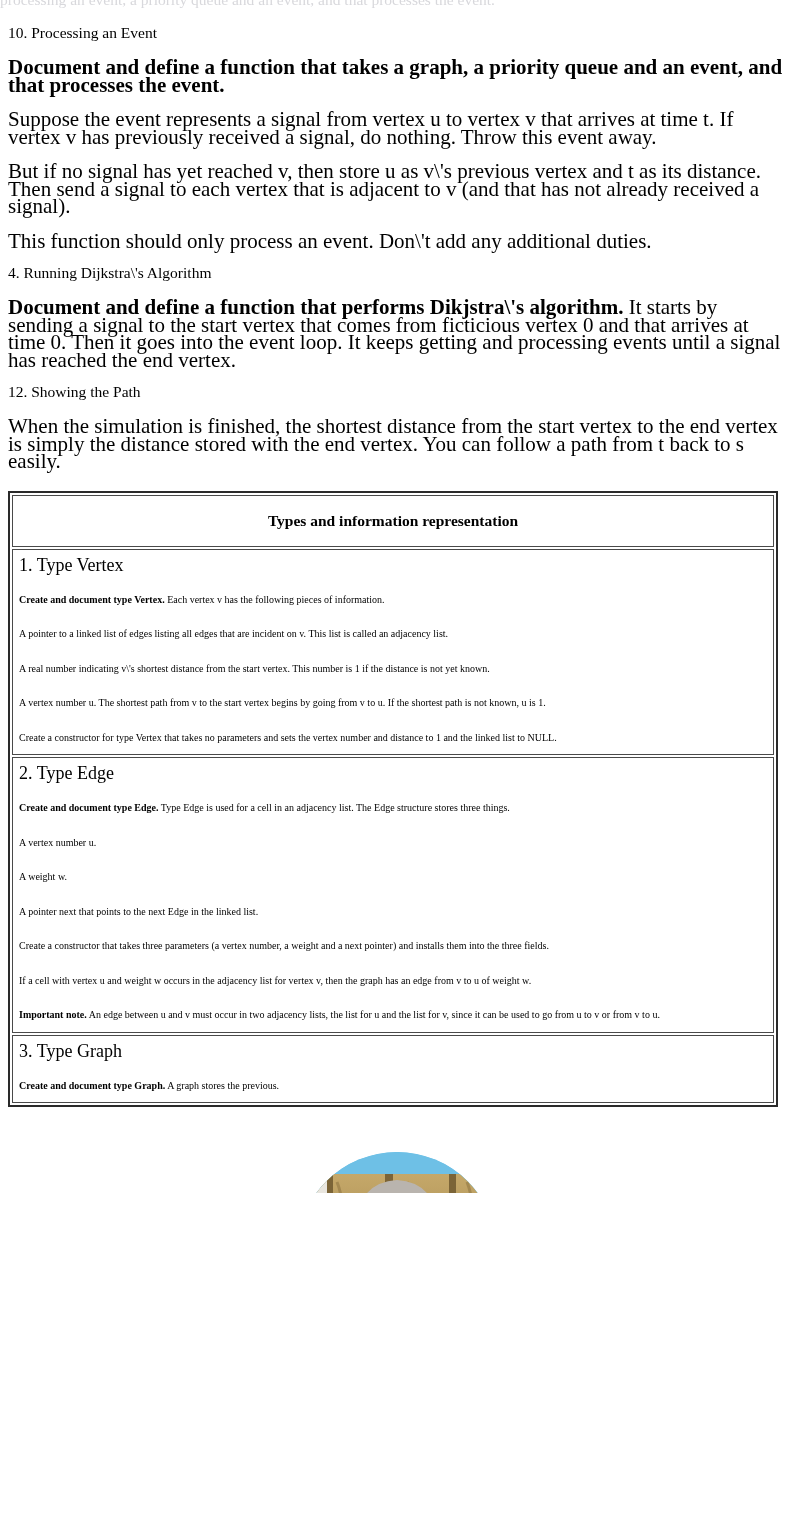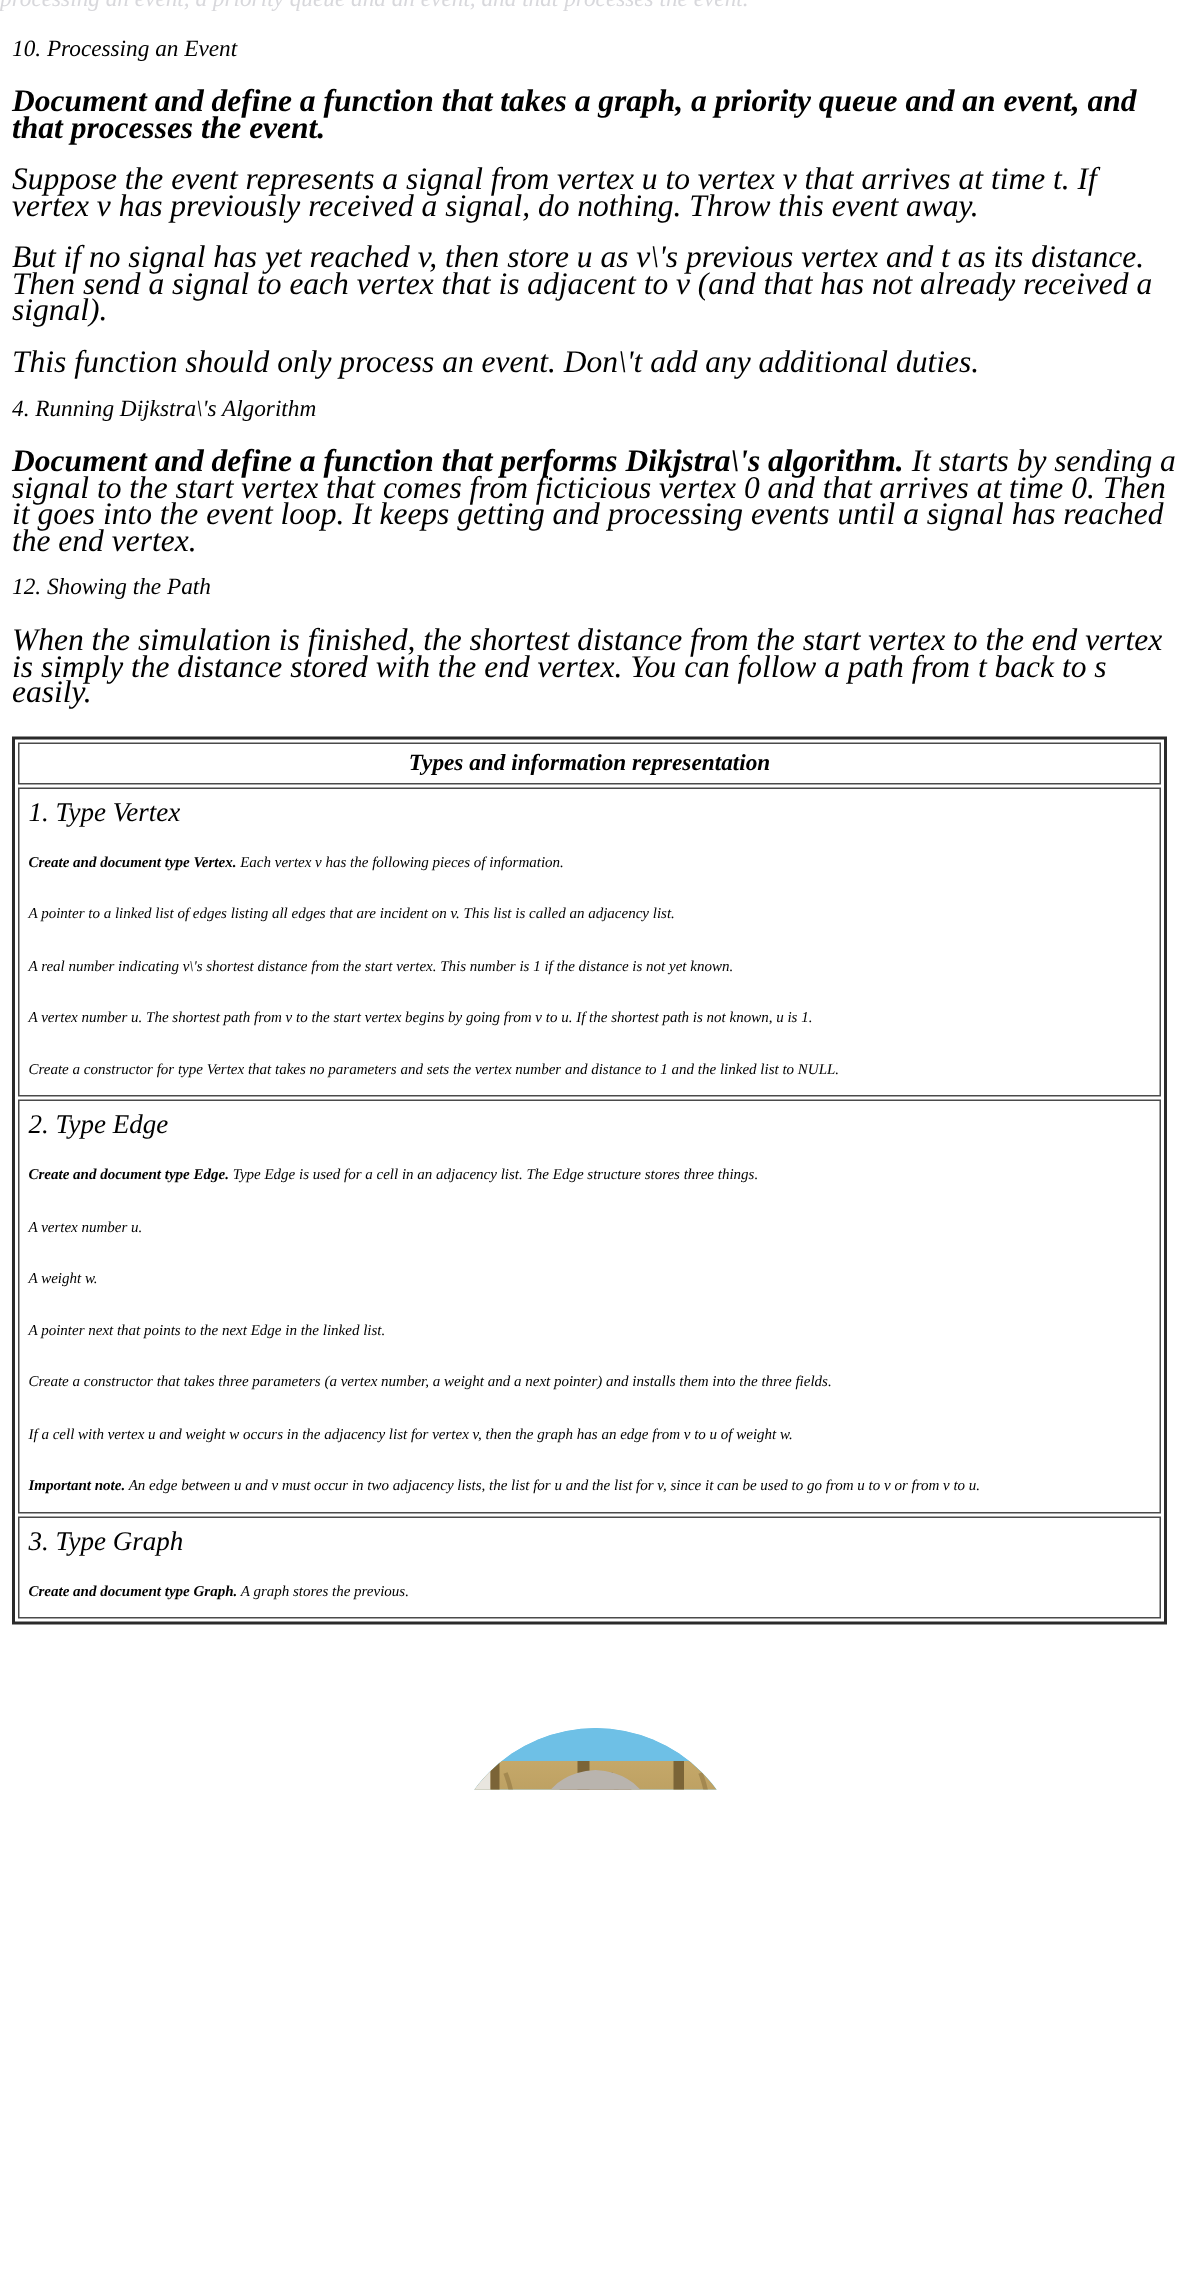--- a/index.html
+++ b/index.html
@@ -15,21 +15,20 @@
     font-family: "Liberation Serif", "DejaVu Serif", serif;
     color: #000000;
     position: relative;
   }
 
   .page {
     position: relative;
     width: 794px;
     height: 1193px;
     overflow: hidden;
-    font-style: italic;
   }
 
   
   .doc {
     padding: 0 8px;
     box-sizing: border-box;
   }
 
   .clipped-top {
     height: 10px;
@@ -73,21 +72,21 @@
     border-spacing: 2px;
     width: 770px;
     box-sizing: border-box;
     background: #ffffff;
   }
   .types-table .thead-cell {
     border: 1px solid #4a4a4a;
     text-align: center;
     font-weight: bold;
     font-size: 15.5px;
-    padding: 4px 6px;
+    padding: 16px 6px;
     line-height: 18px;
   }
   .types-table .body-cell {
     border: 1px solid #4a4a4a;
     padding: 4px 6px 8px 6px;
     font-size: 15.5px;
     line-height: 17.5px;
     vertical-align: top;
   }
   .types-table .body-cell .cell-title {

